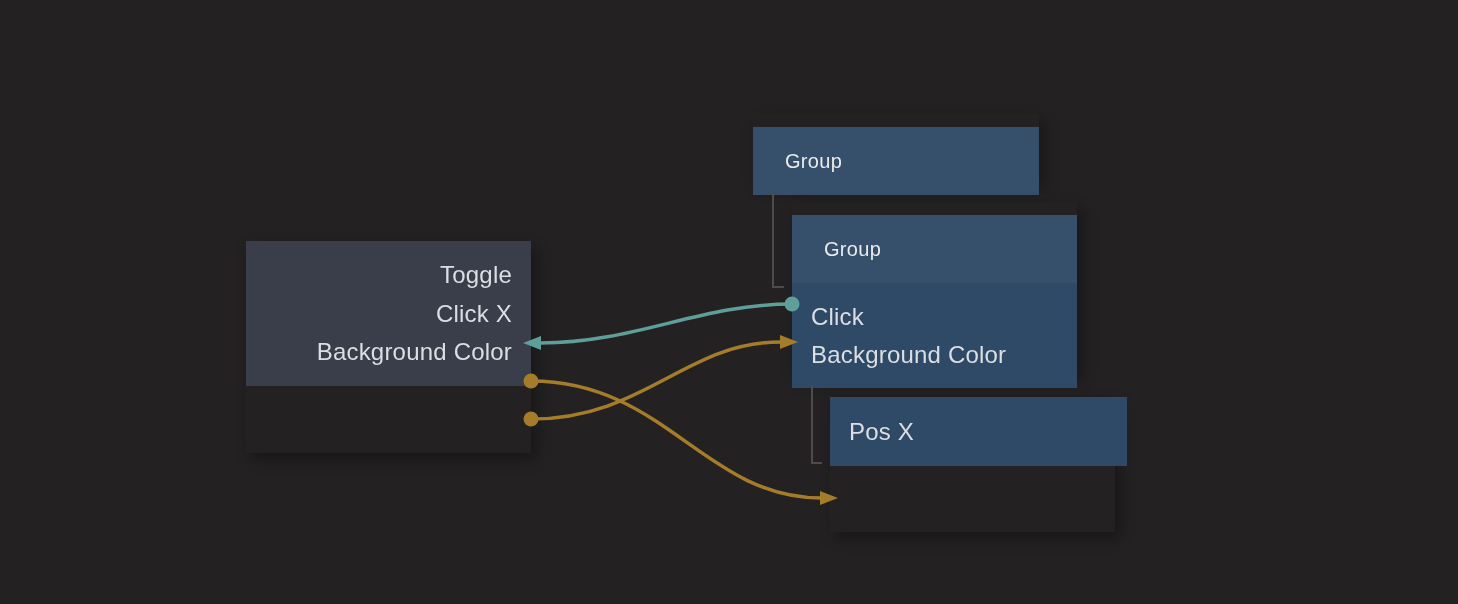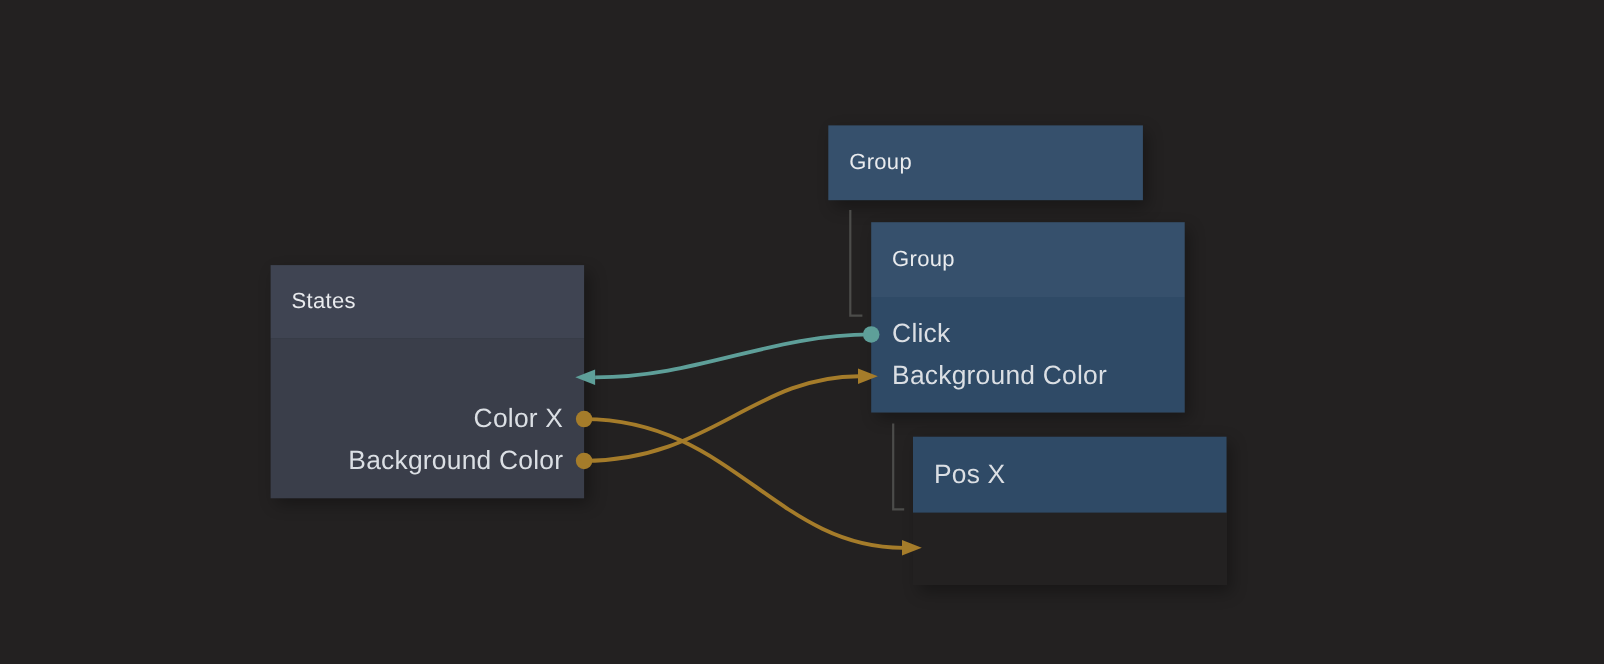--- a/index.html
+++ b/index.html
@@ -19,22 +19,23 @@
     position: absolute;
     box-shadow: 5px 6px 14px rgba(0,0,0,0.32);
   }
   .node.variant-slate .node-header { background: #3f4452; }
   .node.variant-slate .node-body   { background: #3a3e4a; }
   .node.variant-blue  .node-header { background: #36506c; }
   .node.variant-blue  .node-body   { background: #2f4a66; }
   .node-header {
     display: flex;
     align-items: center;
-    padding-left: 19px;
+    padding-left: 32px;
     box-sizing: border-box;
+    margin-top: 13px;
   }
   .node-title {
     font-size: 20px;
     font-weight: 300;
     letter-spacing: 0.3px;
     color: #e9ebee;
   }
   .node-body {
     position: relative;
     width: 100%;
@@ -61,45 +62,43 @@
     top: 0;
     pointer-events: none;
   }
   #wires path.edge-wire { pointer-events: stroke; cursor: pointer; }
 </style>
 </head>
 <body>
 
 <div id="canvas" style="width: 1458px; height: 604px; background: rgb(35, 33, 33);">
     <div class="node variant-slate" style="left: 246px; top: 241px; width: 285px; height: 212px;">
-      <div class="node-header" style="height: 67px;">
-        <span class="node-title">States</span>
-      </div>
       <div class="node-body" style="height: 145px;">
-        <div class="port-row align-right" style="top: 60px;"><span class="port-label">Color X</span></div>
+        <div class="port-row align-right" style="top: 21px;"><span class="port-label">Toggle</span></div>
+        <div class="port-row align-right" style="top: 60px;"><span class="port-label">Click X</span></div>
         <div class="port-row align-right" style="top: 98px;"><span class="port-label">Background Color</span></div>
       </div>
     </div>
     <div class="node variant-blue" style="left: 753px; top: 114px; width: 286px; height: 68px;">
       <div class="node-header" style="height: 68px;">
         <span class="node-title">Group</span>
       </div>
       <div class="node-body" style="height: 0px;"></div>
     </div>
     <div class="node variant-blue" style="left: 792px; top: 202px; width: 285px; height: 173px;">
       <div class="node-header" style="height: 68px;">
         <span class="node-title">Group</span>
       </div>
       <div class="node-body" style="height: 105px;">
         <div class="port-row align-left" style="top: 21px;"><span class="port-label">Click</span></div>
         <div class="port-row align-left" style="top: 59px;"><span class="port-label">Background Color</span></div>
       </div>
     </div>
     <div class="node variant-blue" style="left: 830px; top: 397px; width: 285px; height: 135px;">
-      <div class="node-body" style="height: 69px;">
+      <div class="node-body" style="height: 69px; padding-left: 12px;">
         <div class="port-row align-left" style="top: 22px;"><span class="port-label">Pos X</span></div>
       </div>
     </div>
     <svg id="wires" width="1458" height="604">
       <path d="M 773 191 L 773 287 L 784 287" fill="none" stroke="#4c4c4a" stroke-width="2"></path>
       <path d="M 812 385 L 812 463 L 822 463" fill="none" stroke="#4c4c4a" stroke-width="2"></path>
       <g>
         <path class="edge-wire" d="M 792 304 C 700 304 635 343 541 343" fill="none" stroke="#5e9f99" stroke-width="3.5"></path>
         <circle cx="792" cy="304" r="7.5" fill="#5e9f99"></circle>
         <polygon points="523,343 541,336 541,350" fill="#5e9f99"></polygon>

